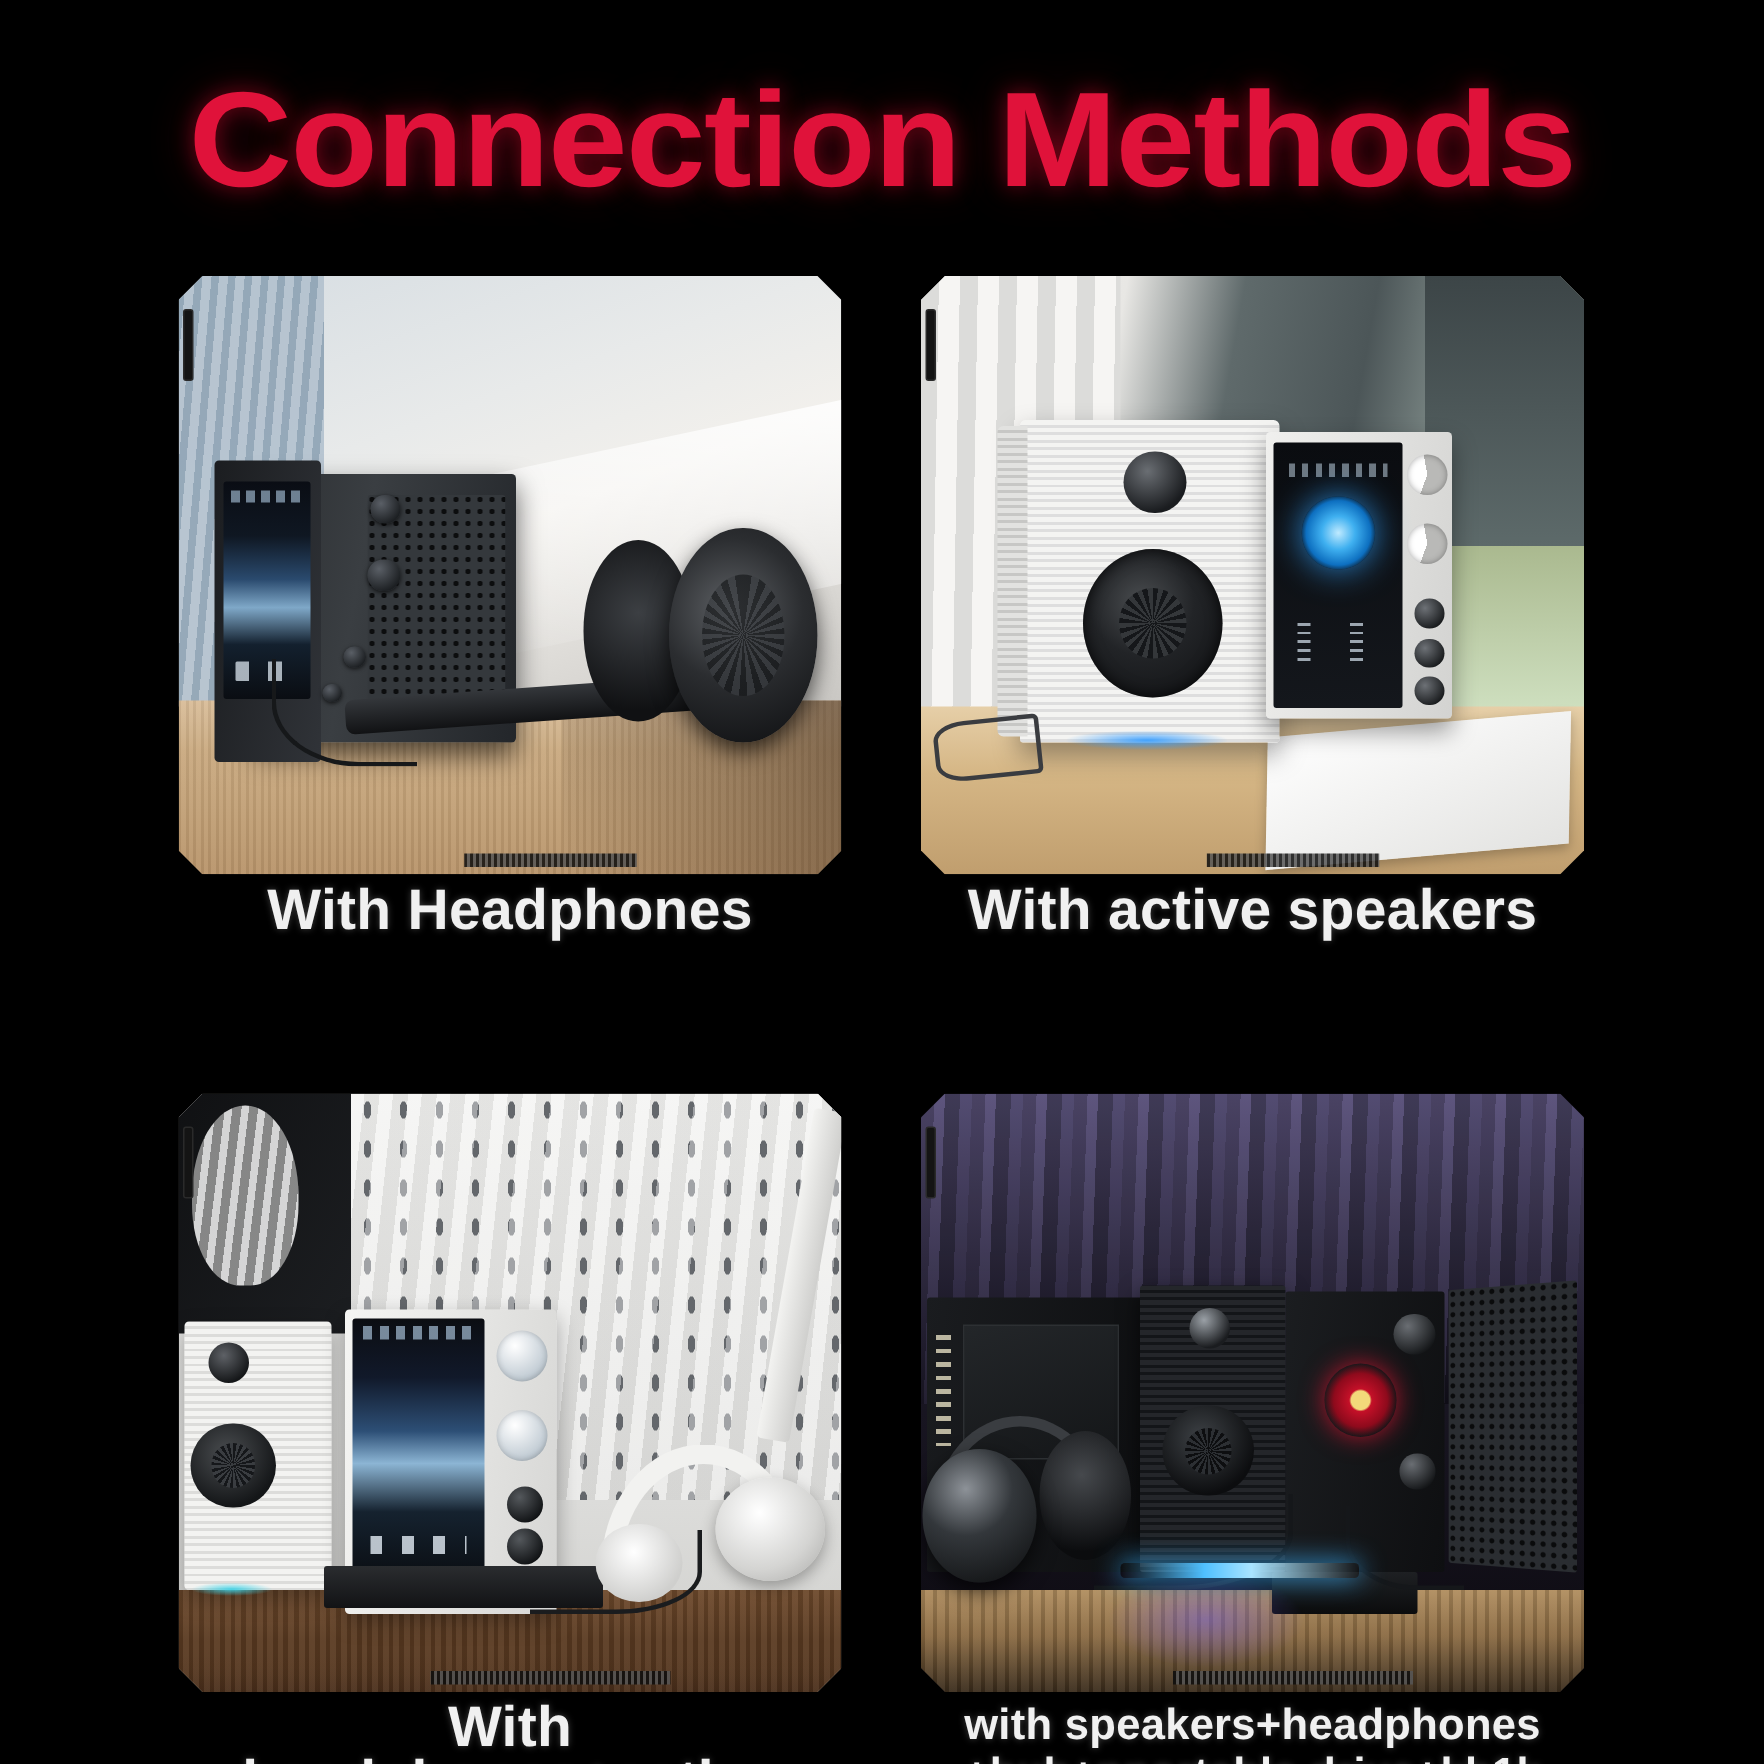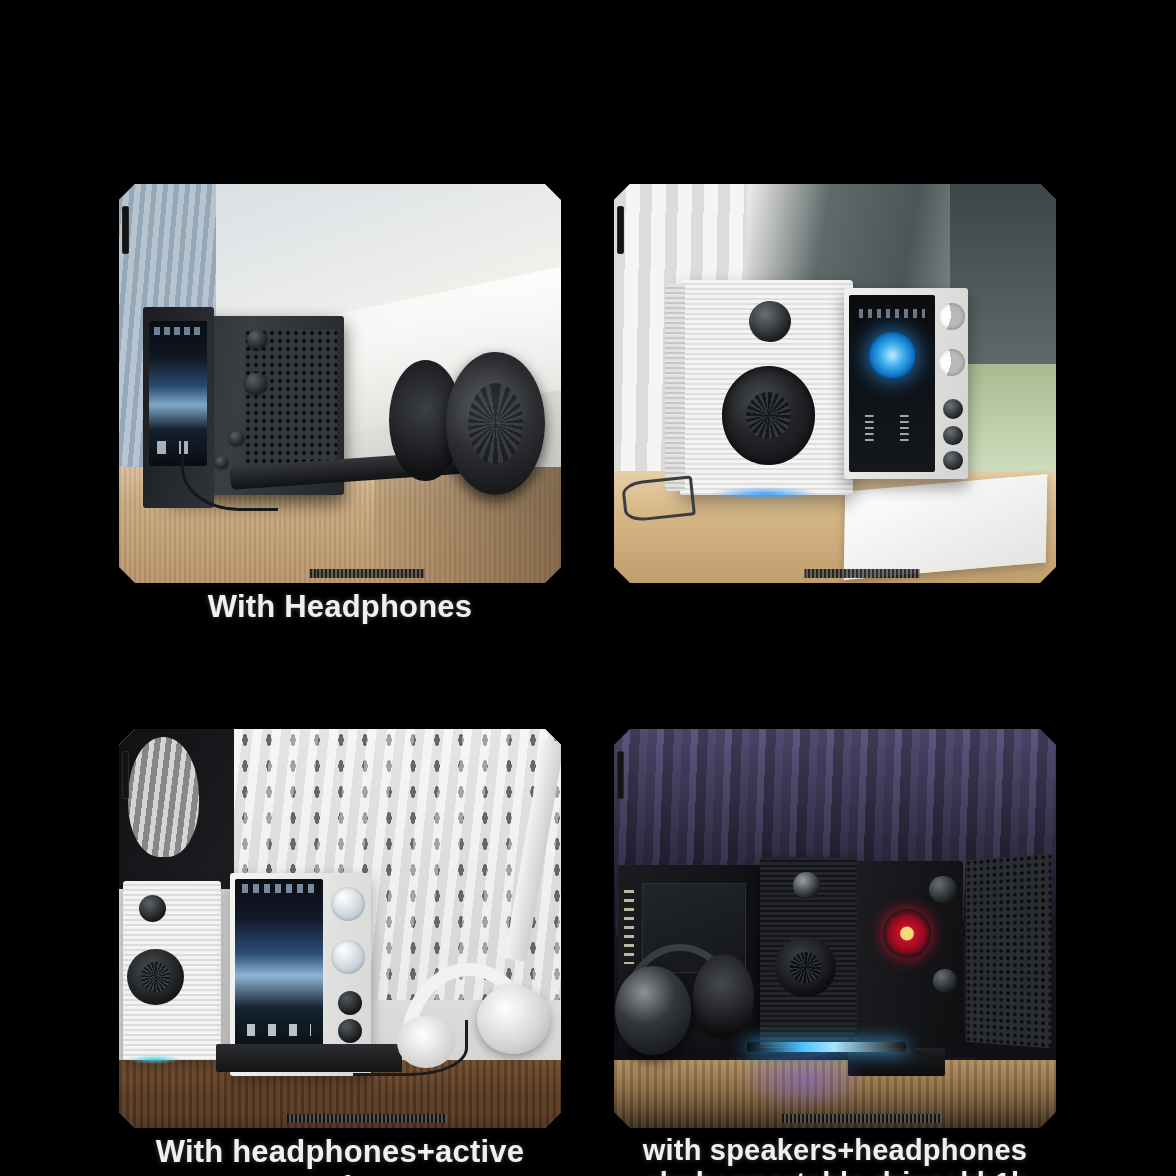--- a/index.html
+++ b/index.html
@@ -92,21 +92,21 @@
   }
 
   
   .caption {
     position:absolute;
     left:0; width:442px;
     top:405px;
     text-align:center;
     color:#f0f0f0;
     font-weight:bold;
-    font-size:31px;
+    font-size:38px;
     line-height:36px;
     letter-spacing:.2px;
     text-shadow:0 0 5px rgba(255,255,255,.25);
     white-space:pre-line;
   }
   .caption.small { font-size:29px; line-height:33px; }
 
   
   .s1-wall {
     position:absolute; left:0; top:0; width:100%; height:72%;
@@ -571,20 +571,23 @@
     position:absolute; left:53%; bottom:13%; width:22%; height:7%;
     background:linear-gradient(180deg,#1e2023,#0b0c0d);
     border-radius:2px;
   }
 </style>
 </head>
 <body>
 
 <div class="page">
 
+  <div class="title-wrap">
+    <div class="title">Connection Methods</div>
+  </div>
 
   <div class="grid">
 
     <div class="row">
 
       <div class="cell left">
         <div class="photo">
           <div class="scene">
             <div class="s1-wall"></div>
             <div class="s1-curtain"></div>
@@ -644,20 +647,21 @@
               <div class="s2-sm" style="top:58%;"></div>
               <div class="s2-sm" style="top:72%;"></div>
               <div class="s2-sm" style="top:85%;"></div>
             </div>
 
             <div style="position:absolute;left:2%;bottom:16%;width:16%;height:10%;border:3px solid #3a3c40;border-radius:30% 4px 4px 30%;transform:rotate(-6deg);"></div>
           </div>
           <div class="tab"></div>
           <div class="strip"></div>
         </div>
+        <div class="caption">With active speakers</div>
       </div>
     </div>
 
     <div class="row row2" style="margin-top:73px;">
 
       <div class="cell right">
         <div class="photo">
           <div class="scene">
             <div class="s4-bg"></div>
             <div class="s4-curtain"></div>

